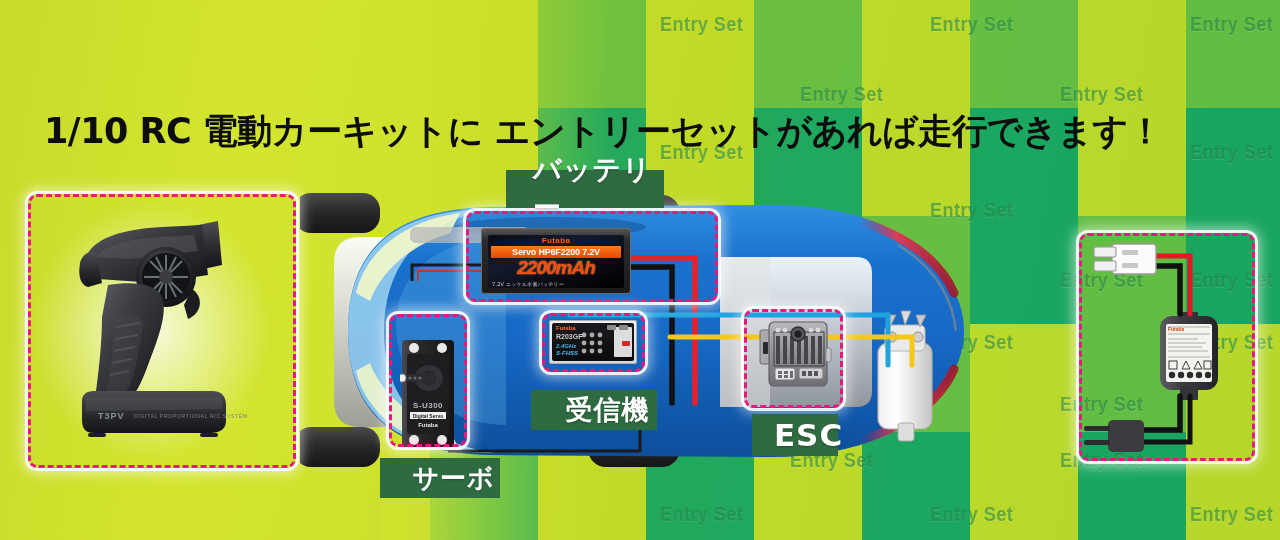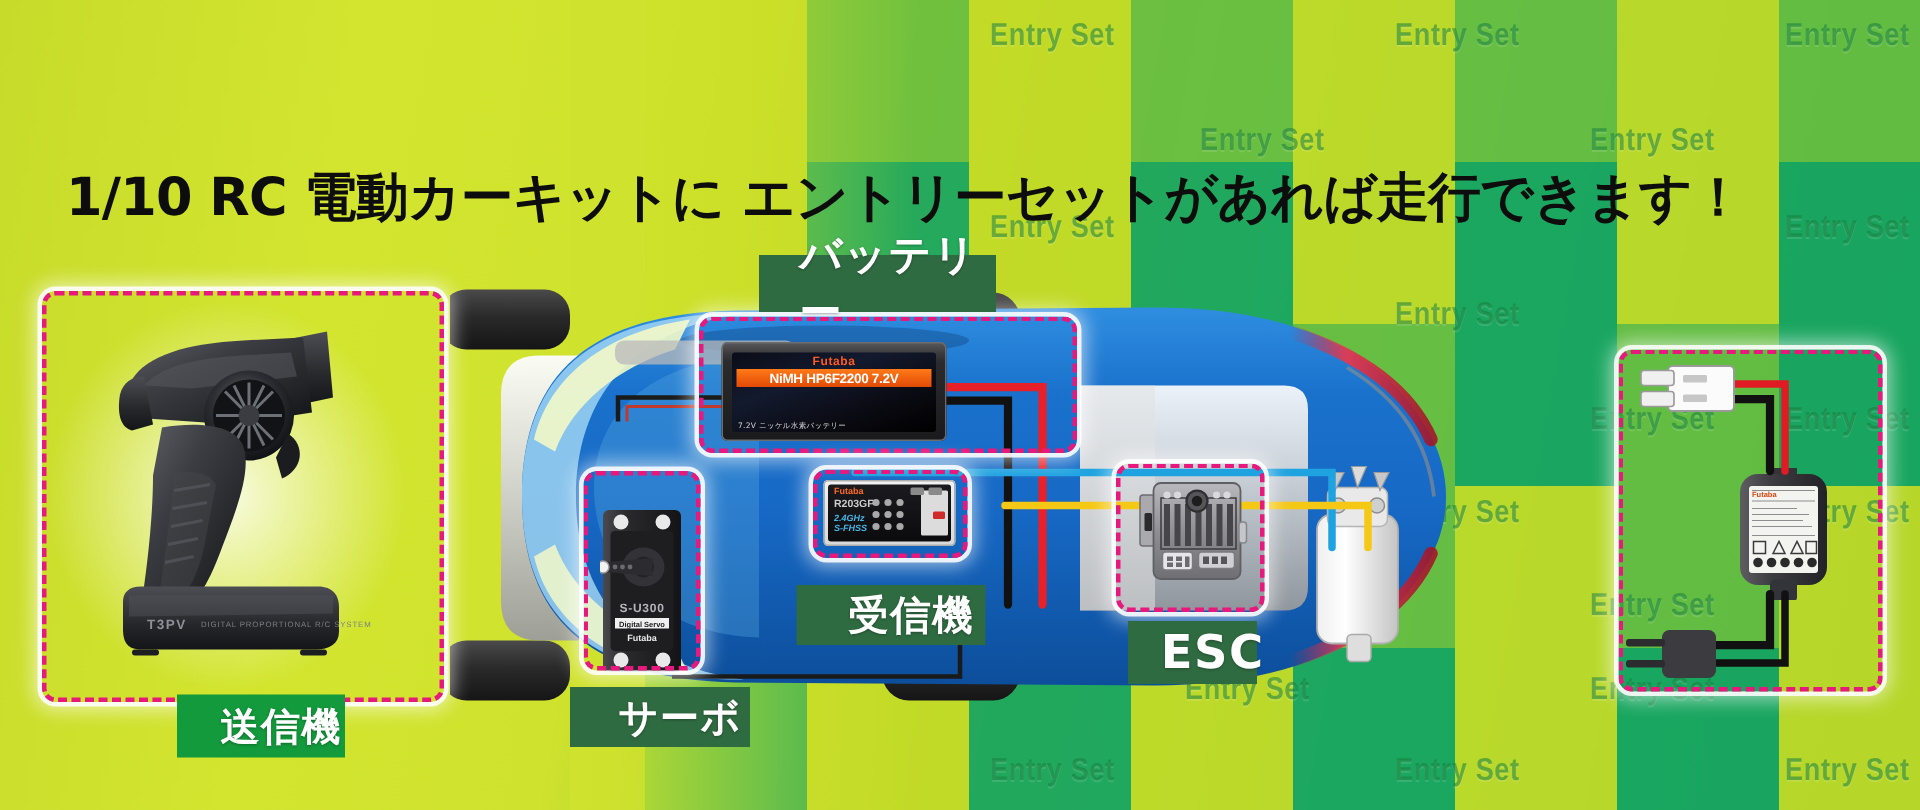--- a/index.html
+++ b/index.html
@@ -382,21 +382,22 @@
       <text x="62" y="214" font-family="Liberation Sans, sans-serif" font-size="9" font-weight="bold" fill="#8d9096" letter-spacing="1">T3PV</text>
       <text x="98" y="213" font-family="Liberation Sans, sans-serif" font-size="5.2" fill="#7b7e84" letter-spacing="0.6">DIGITAL PROPORTIONAL R/C SYSTEM</text>
       <rect x="52" y="228" width="18" height="4" rx="2" fill="#1d1e22"></rect>
       <rect x="164" y="228" width="18" height="4" rx="2" fill="#1d1e22"></rect>
     </svg>
   </div>
 
   <div class="battery-body">
     <div class="battery-label">
       <div class="bl-brand">Futaba</div>
-      <div class="bl-bar">NiMH HP6F2200 7.2V</div>
+      <div class="bl-bar">Servo HP6F2200 7.2V</div>
+      <div class="bl-mah">2200mAh</div>
       <div class="bl-jp">7.2V ニッケル水素バッテリー</div>
     </div>
   </div>
 
   <div class="servo-body">
     <svg width="56" height="112" viewBox="0 0 56 112">
       <defs>
         <linearGradient id="svG" x1="0" y1="0" x2="1" y2="0">
           <stop offset="0%" stop-color="#4a4a4e"></stop>
           <stop offset="30%" stop-color="#2a2a2d"></stop>
@@ -560,21 +561,20 @@
     </g>
   </svg>
 
   <div class="dashbox" style="left:28px;  top:194px; width:268px; height:274px;"></div>
   <div class="dashbox" style="left:466px; top:211px; width:252px; height:91px;"></div>
   <div class="dashbox" style="left:389px; top:314px; width:78px; height:133px;"></div>
   <div class="dashbox" style="left:542px; top:313px; width:103px; height:59px;"></div>
   <div class="dashbox" style="left:744px; top:309px; width:99px; height:99px;"></div>
   <div class="dashbox" style="left:1079px; top:233px; width:176px; height:228px;"></div>
 
-  <div class="chip bright" style="left:118px; top:463px; width:112px; height:42px; font-size:26px;">送信機</div>
   <div class="chip dark" style="left:506px; top:170px; width:158px; height:38px; font-size:28px;">バッテリー</div>
   <div class="chip dark" style="left:380px; top:458px; width:120px; height:40px; font-size:26px;">サーボ</div>
   <div class="chip dark" style="left:531px; top:390px; width:126px; height:40px; font-size:27px;text-align:right;">受信機</div>
   <div class="chip dark" style="left:752px; top:414px; width:86px; height:42px; font-size:31px;">ESC</div>
 
   <div class="subhead">1/10 RC 電動カーキットに エントリーセットがあれば走行できます！</div>
 
 
 </div>
 

